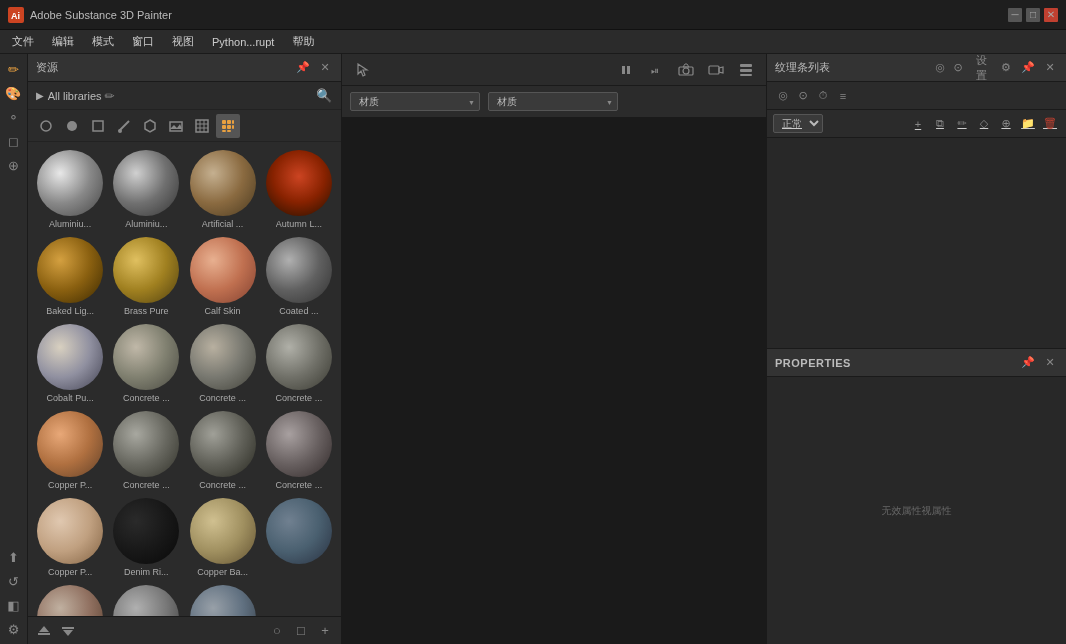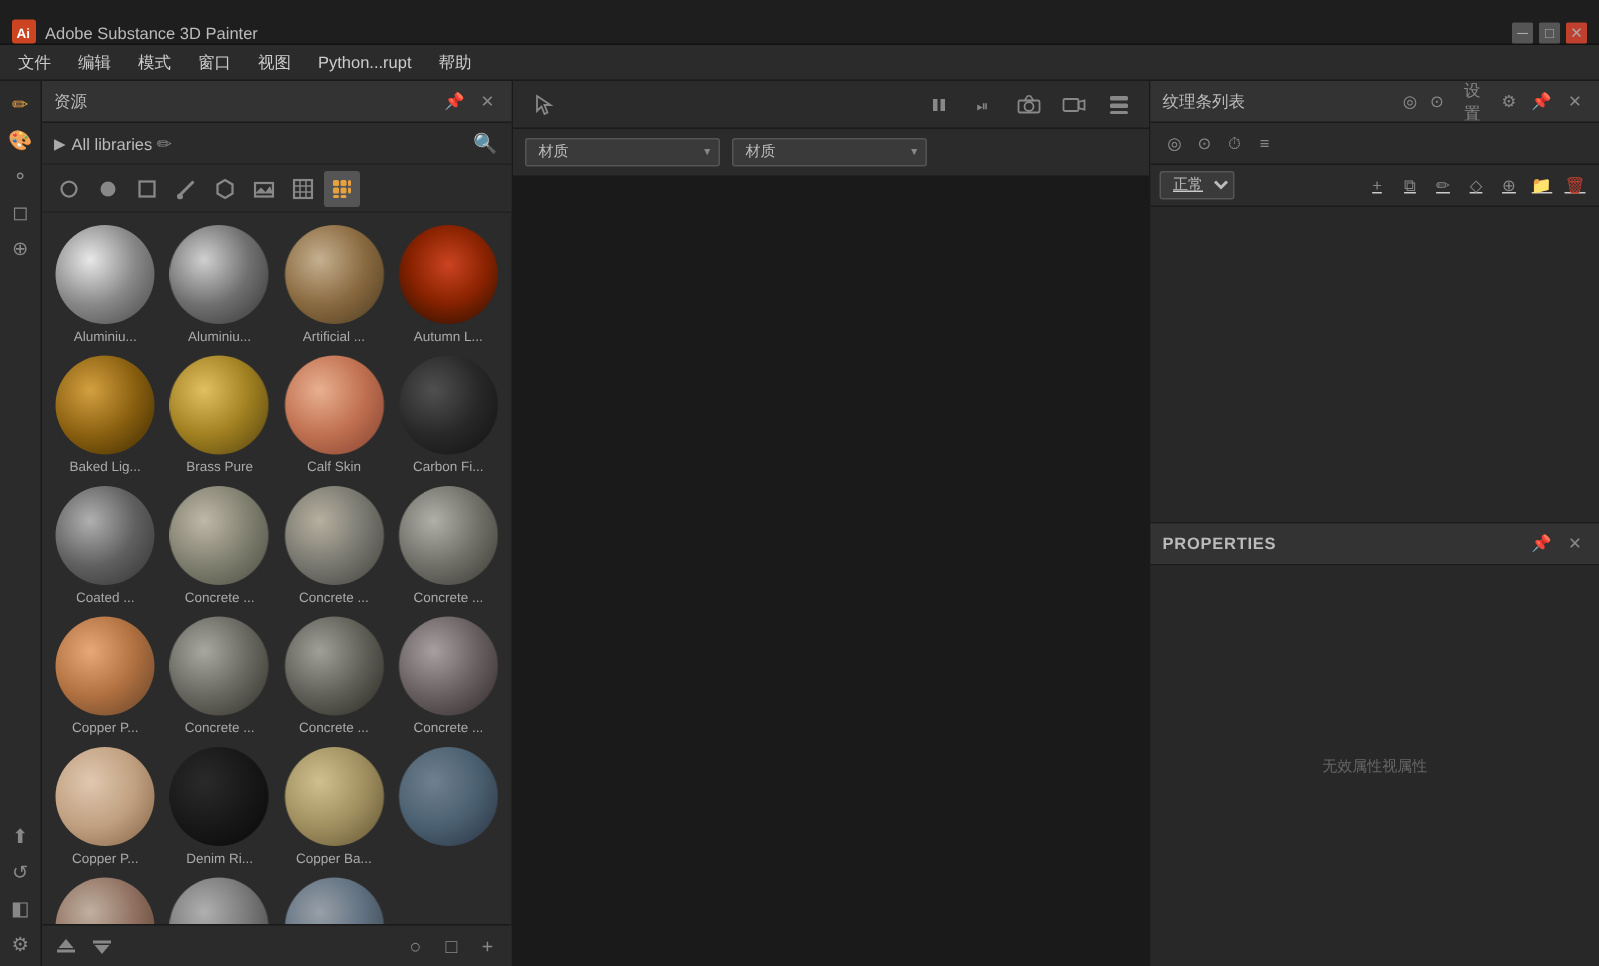--- a/index.html
+++ b/index.html
@@ -12,21 +12,21 @@
       height: 644px;
       overflow: hidden;
       user-select: none;
     }
 
     
     .title-bar {
       height: 30px;
       background: #1e1e1e;
       display: flex;
-      align-items: flex-end;
+      align-items: center;
       padding: 0 8px;
       gap: 6px;
       border-bottom: 1px solid #111;
     }
     .title-bar-icon {
       width: 16px; height: 16px;
       background: #cc4422;
       border-radius: 2px;
       font-size: 9px;
       display: flex; align-items: center; justify-content: center;
@@ -620,26 +620,26 @@
         </div>
         <div class="asset-item">
           <div class="asset-thumb sphere-brass"></div>
           <div class="asset-label">Brass Pure</div>
         </div>
         <div class="asset-item">
           <div class="asset-thumb sphere-calf"></div>
           <div class="asset-label">Calf Skin</div>
         </div>
         <div class="asset-item">
-          <div class="asset-thumb sphere-carbon"></div>
-          <div class="asset-label">Carbon Fi...</div>
-        </div>
-        <div class="asset-item">
           <div class="asset-thumb sphere-coated"></div>
           <div class="asset-label">Coated ...</div>
+        </div>
+        <div class="asset-item">
+          <div class="asset-thumb sphere-cobalt"></div>
+          <div class="asset-label">Cobalt Pu...</div>
         </div>
         <div class="asset-item">
           <div class="asset-thumb sphere-concrete1"></div>
           <div class="asset-label">Concrete ...</div>
         </div>
         <div class="asset-item">
           <div class="asset-thumb sphere-concrete2"></div>
           <div class="asset-label">Concrete ...</div>
         </div>
         <div class="asset-item">

